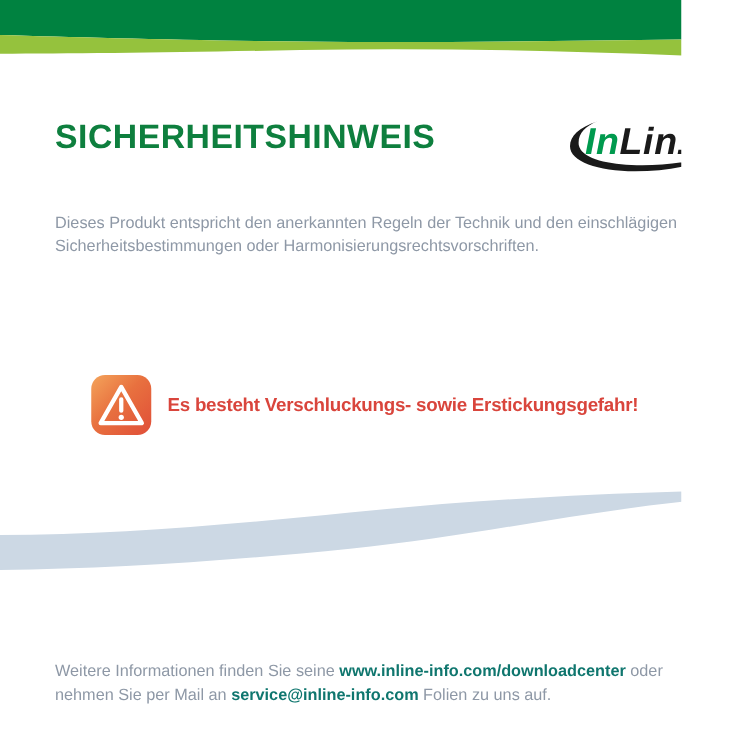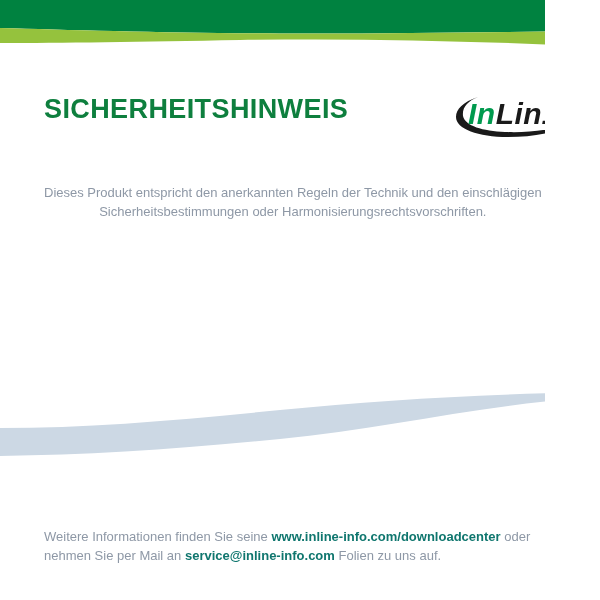--- a/index.html
+++ b/index.html
@@ -23,21 +23,21 @@
     white-space:nowrap;
   }
   .logo-green{color:#009A4E;}
   .logo-black{color:#1A1A1A;}
   .logo-reg{position:absolute;right:2px;top:2px;font-size:8px;color:#333;font-weight:bold;}
   .body-text{
     position:absolute;left:44px;
     font-size:13px;line-height:18.5px;color:#8E98A6;
     white-space:pre-line;
   }
-  .para-1{top:184px;text-align:center;}
+  .para-1{top:169px;}
   .para-2{top:224px;}
   .warning-row{position:absolute;left:73px;top:300px;height:48px;display:flex;align-items:center;}
   .warning-icon{
     width:48px;height:48px;border-radius:11px;flex:0 0 auto;
     background:linear-gradient(135deg,#F4A45B 0%,#E8713F 45%,#E04E38 100%);
     display:flex;align-items:center;justify-content:center;
   }
   .warning-text{
     margin-left:13px;
     font-size:15px;font-weight:bold;letter-spacing:-.2px;
@@ -68,20 +68,30 @@
     </svg>
     <div class="logo-text">
       <span class="logo-green">In</span><span class="logo-black">Lin</span><span class="logo-black">Ξ</span>
     </div>
     <span class="logo-reg">®</span>
   </div>
 
   <div class="body-text para-1">Dieses Produkt entspricht den anerkannten Regeln der Technik und den einschlägigen
 Sicherheitsbestimmungen oder Harmonisierungsrechtsvorschriften.</div>
 
+  <div class="warning-row">
+    <div class="warning-icon">
+      <svg width="48" height="48" viewBox="0 0 48 48" aria-hidden="true">
+        <path d="M24,9.5 L40.5,38.5 H7.5 Z" fill="none" stroke="#ffffff" stroke-width="3.4" stroke-linejoin="round"></path>
+        <line x1="24" y1="19.5" x2="24" y2="28.5" stroke="#ffffff" stroke-width="3.4" stroke-linecap="round"></line>
+        <circle cx="24" cy="33.8" r="2.1" fill="#ffffff"></circle>
+      </svg>
+    </div>
+    <div class="warning-text">Es besteht Verschluckungs- sowie Erstickungsgefahr!</div>
+  </div>
 
   <svg class="wave-svg mid-wave" width="600" height="100" viewBox="0 0 600 100" aria-hidden="true">
     <path d="M600,22 C480,24 380,30 280,40 C180,50 90,58 0,58 L0,86 C90,85 180,79 280,69 C390,58 490,33 600,27 Z" fill="#CCD8E4"></path>
   </svg>
 
   <div class="footer-text"><span>Weitere Informationen finden Sie seine </span><span class="bold">www.inline-info.com/downloadcenter</span><span> oder
 nehmen Sie per Mail an </span><span class="bold">service@inline-info.com</span><span> Folien zu uns auf.</span></div>
 
 </div>
 

